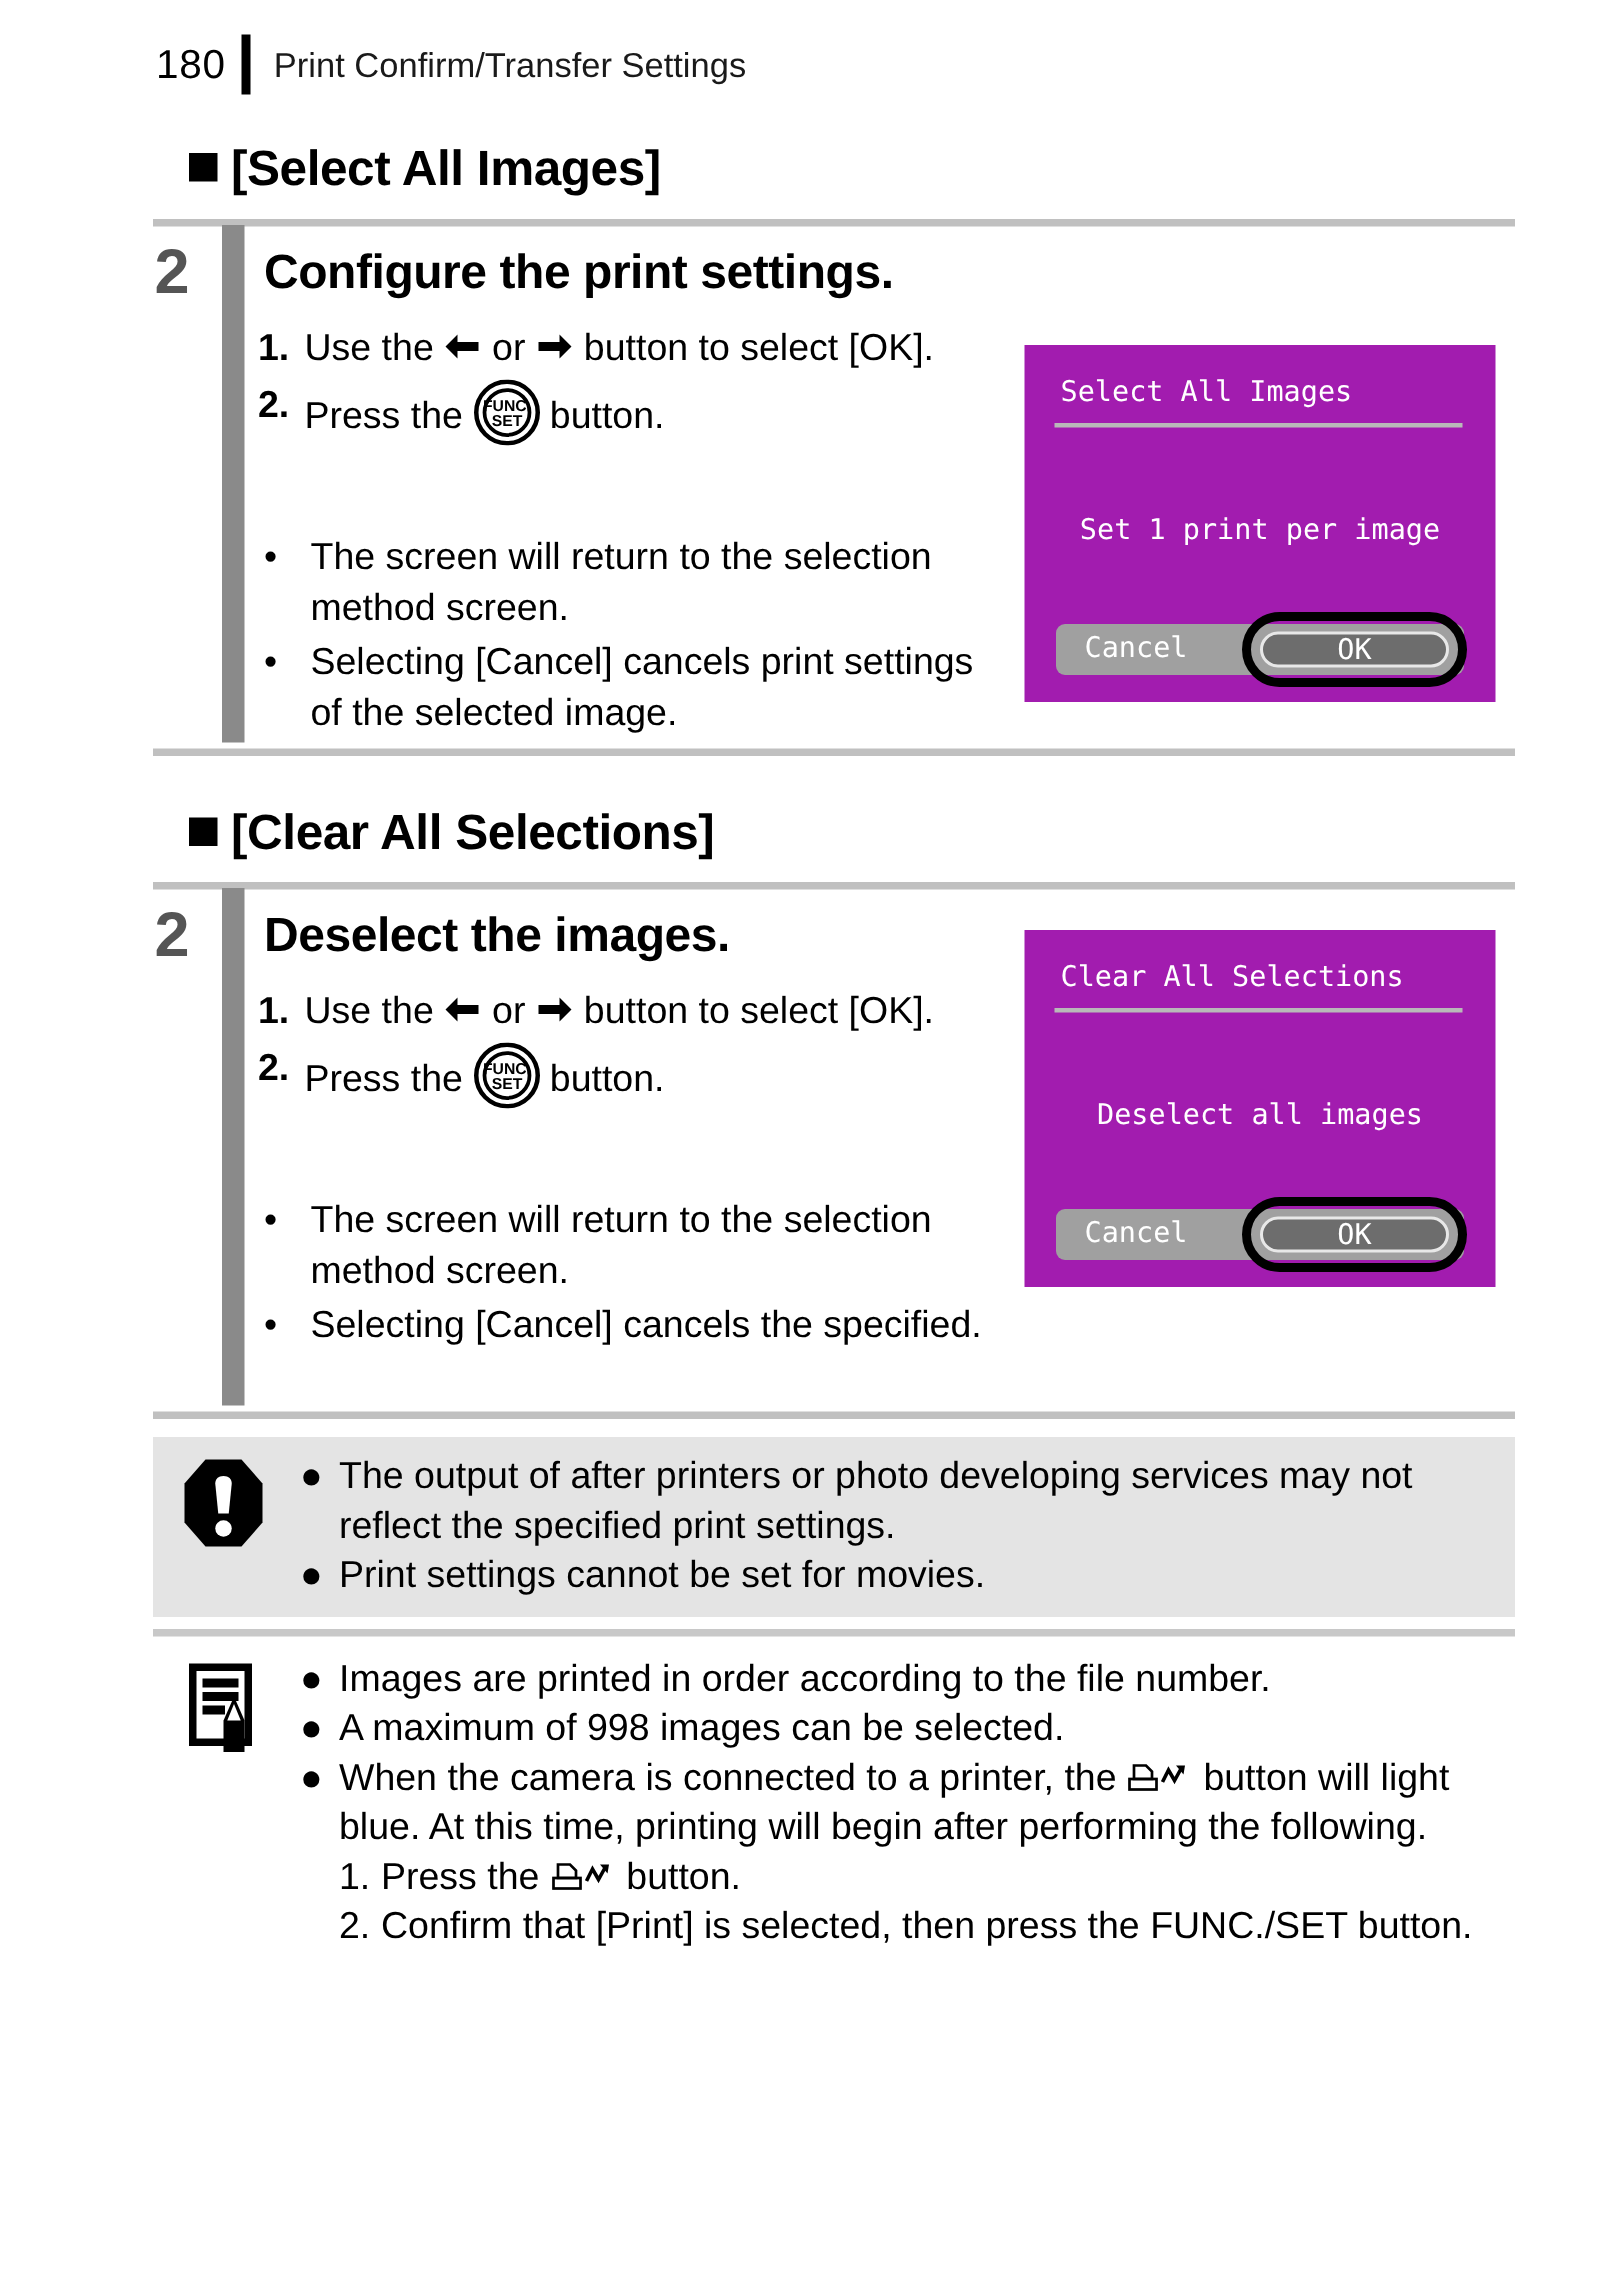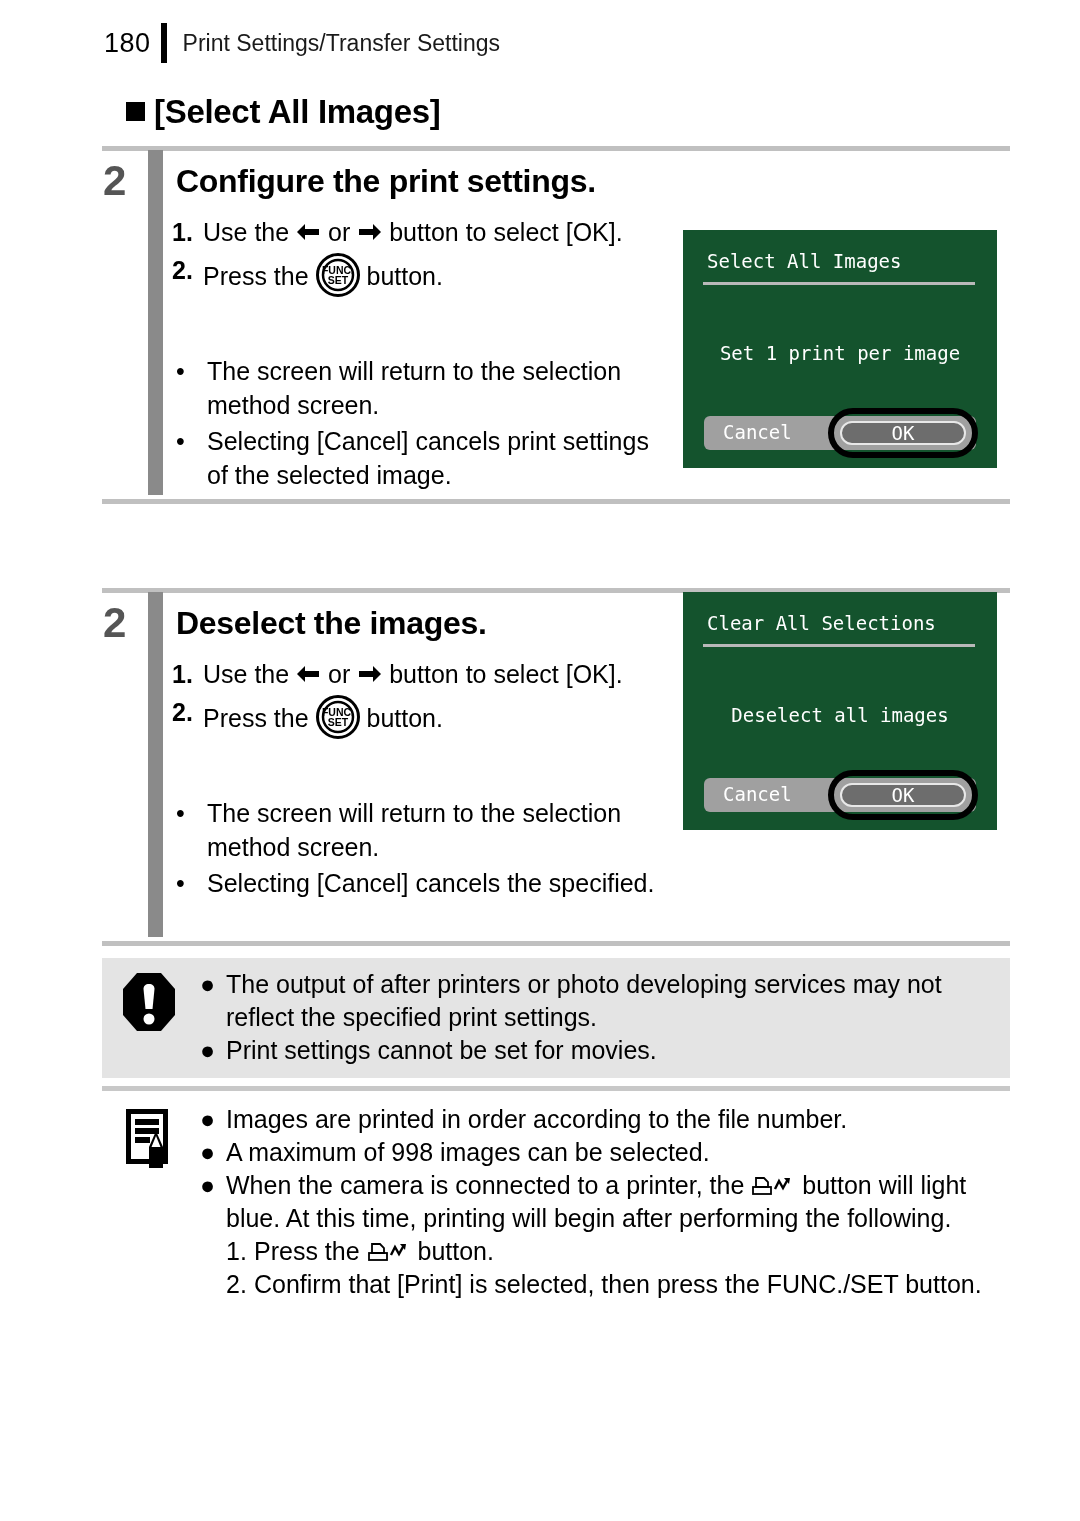--- a/index.html
+++ b/index.html
@@ -167,21 +167,21 @@
     width: 44px;
     height: 24px;
   }
   .printicon svg { display: block; }
 
   
   .lcd {
     position: absolute;
     width: 314px;
     height: 238px;
-    background: #14532d;
+    background: #a21caf;
     overflow: visible;
   }
   .lcd-inner {
     position: absolute;
     left: 0; top: 0;
     width: 314px;
     height: 238px;
     overflow: hidden;
   }
   .lcd-title {
@@ -320,21 +320,21 @@
   b.strong { font-weight: normal; }
 </style>
 </head>
 <body>
 
 <div class="page">
 
   <div class="header">
     <div class="page-number">180</div>
     <div class="header-rule"></div>
-    <div class="header-title">Print Settings/Transfer Settings</div>
+    <div class="header-title">Print Confirm/Transfer Settings</div>
   </div>
 
   <div class="section-head" style="top:95px;">
     <div class="sq-bullet"></div>
     <div class="section-title">[Select All Images]</div>
   </div>
 
   <div class="hrule" style="top:146px;"></div>
   <div class="step-num" style="top:160px;">2</div>
   <div class="step-bar" style="top:150px; height:345px;"></div>
@@ -385,20 +385,24 @@
       <div class="lcd-bar"></div>
       <div class="lcd-cancel">Cancel</div>
     </div>
     <div class="lcd-okwrap">
       <div class="lcd-ok">OK</div>
     </div>
   </div>
 
   <div class="hrule" style="top:499px;"></div>
 
+  <div class="section-head" style="top:538px;">
+    <div class="sq-bullet"></div>
+    <div class="section-title">[Clear All Selections]</div>
+  </div>
 
   <div class="hrule" style="top:588px;"></div>
   <div class="step-num" style="top:602px;">2</div>
   <div class="step-bar" style="top:592px; height:345px;"></div>
   <div class="step-title" style="top:607px;">Deselect the images.</div>
 
   <div class="instr" style="top:657px;">
     <div class="ol-item">
       <span class="ol-marker">1.</span>
       <span class="ol-text"><span>Use the</span>
@@ -428,21 +432,21 @@
     <div class="dot-item">
       <span class="dot-marker">•</span>
       <span class="ol-text">The screen will return to the selection method screen.</span>
     </div>
     <div class="dot-item">
       <span class="dot-marker">•</span>
       <span class="ol-text">Selecting [Cancel] cancels the specified.</span>
     </div>
   </div>
 
-  <div class="lcd" style="left:683px; top:592px;">
+  <div class="lcd" style="left:683px; top:620px;">
     <div class="lcd-inner">
       <div class="lcd-title">Clear All Selections</div>
       <div class="lcd-titleline"></div>
       <div class="lcd-msg">Deselect all images</div>
       <div class="lcd-bar"></div>
       <div class="lcd-cancel">Cancel</div>
     </div>
     <div class="lcd-okwrap">
       <div class="lcd-ok">OK</div>
     </div>

